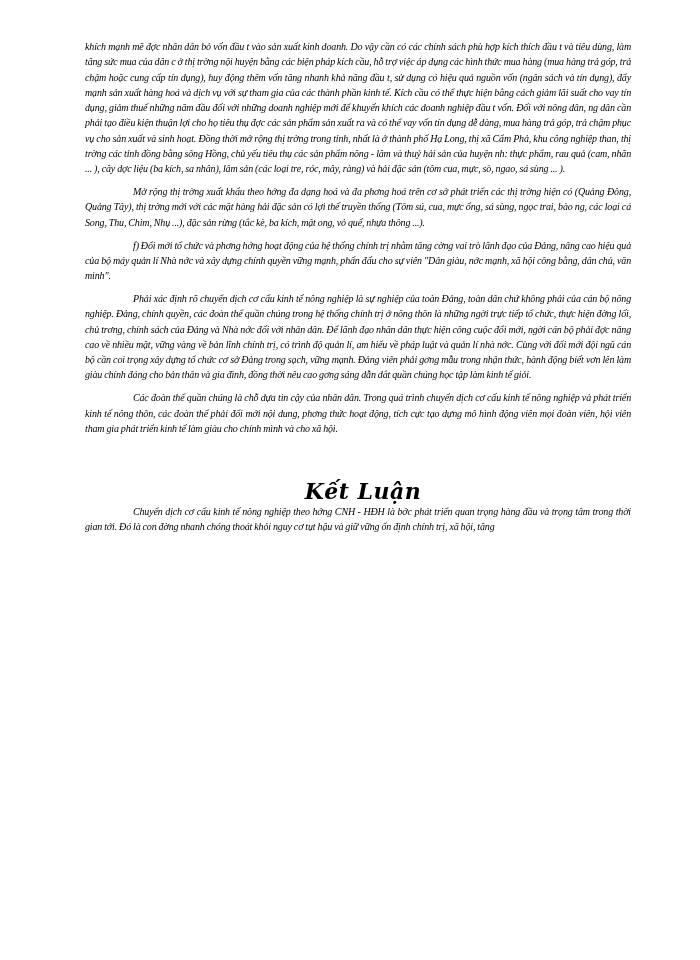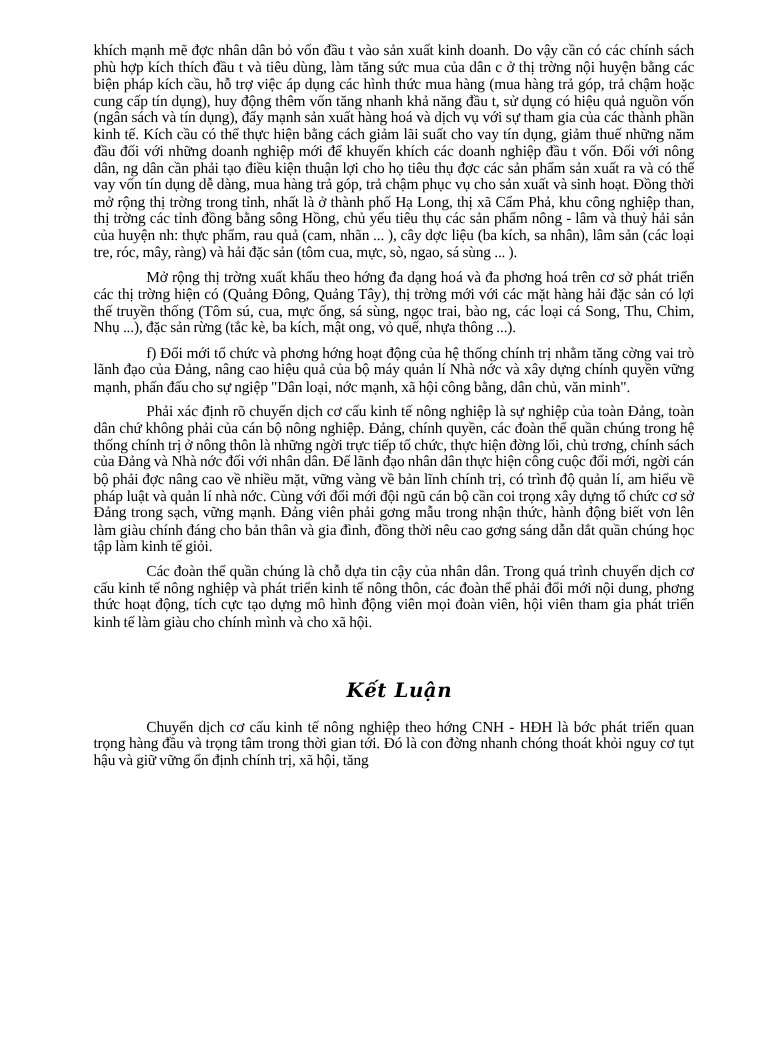--- a/index.html
+++ b/index.html
@@ -15,51 +15,52 @@
       font-family: "Liberation Serif", "DejaVu Serif", serif;
       color: #000000;
     }
     .page {
       position: absolute;
       left: 85px;
       top: 39px;
       width: 546px;
     }
     .para {
-      font-size: 14px;
+      font-size: 10px;
       line-height: 15.3px;
       text-align: justify;
       margin: 0 0 7.5px 0;
       letter-spacing: -0.15px;
       word-spacing: -0.3px;
+      font-style: italic;
     }
     .para.indent {
       text-indent: 48px;
     }
     .heading {
       font-family: "DejaVu Serif", "Liberation Serif", serif;
       font-style: italic;
       font-weight: bold;
-      font-size: 18px;
+      font-size: 22px;
       line-height: 26px;
       text-align: center;
       margin: 42px 0 0 0;
       padding-left: 10px;
       letter-spacing: 0.5px;
     }
     .para.after-heading {
-      margin-top: 12px;
+      margin-top: 0;
     }
   </style>
 </head>
 <body>
 
 <div class="page">
   <p class="para">khích mạnh mẽ đợc  nhân dân bỏ vốn đầu t  vào sản xuất kinh doanh. Do vậy cần có các chính sách phù hợp kích thích đầu t  và tiêu dùng, làm tăng sức mua của dân c  ở thị trờng  nội huyện bằng các biện pháp kích cầu, hỗ trợ việc áp dụng các hình thức mua hàng (mua hàng trả góp, trả chậm hoặc cung cấp tín dụng), huy động thêm vốn tăng nhanh khả năng đầu t,  sử dụng có hiệu quả nguồn vốn (ngân sách và tín dụng), đẩy mạnh sản xuất hàng hoá và dịch vụ với sự tham gia của các thành phần kinh tế. Kích cầu có thể thực hiện bằng cách giảm lãi suất cho vay tín dụng, giảm thuế những năm đầu đối với những doanh nghiệp mới để khuyến khích các doanh nghiệp đầu t  vốn. Đối với nông dân, ng  dân cần phải tạo điều kiện thuận lợi cho họ tiêu thụ đợc  các sản phẩm sản xuất ra và có thể vay vốn tín dụng dễ dàng, mua hàng trả góp, trả chậm phục vụ cho sản xuất và sinh hoạt. Đồng thời mở rộng thị trờng  trong tỉnh, nhất là ở thành phố Hạ Long, thị xã Cẩm Phả, khu công nghiệp than, thị trờng  các tỉnh đồng bằng sông Hồng, chủ yếu tiêu thụ các sản phẩm nông - lâm và thuỷ hải sản của huyện nh:  thực phẩm, rau quả (cam, nhãn ... ), cây dợc  liệu (ba kích, sa nhân), lâm sản (các loại tre, róc, mây, ràng) và hải đặc sản (tôm cua, mực, sò, ngao, sá sùng ... ).</p>
   <p class="para indent">Mở rộng thị trờng  xuất khẩu theo hớng  đa dạng hoá và đa phơng  hoá trên cơ sở phát triển các thị trờng  hiện có (Quảng Đông, Quảng Tây), thị trờng  mới với các mặt hàng hải đặc sản có lợi thế truyền thống (Tôm sú, cua, mực ống, sá sùng, ngọc trai, bào ng,  các loại cá Song, Thu, Chim, Nhụ ...), đặc sản rừng (tắc kè, ba kích, mật ong, vỏ quế, nhựa thông ...).</p>
-  <p class="para indent">f) Đổi mới tổ chức và phơng  hớng  hoạt động của hệ thống chính trị nhằm tăng cờng  vai trò lãnh đạo của Đảng, nâng cao hiệu quả của bộ máy quản lí Nhà nớc  và xây dựng chính quyền vững mạnh, phấn đấu cho sự ngiệp "Dân loại, nớc mạnh, xã hội công bằng, dân chủ, văn minh".</p>
+  <p class="para indent">f) Đổi mới tổ chức và phơng  hớng  hoạt động của hệ thống chính trị nhằm tăng cờng  vai trò lãnh đạo của Đảng, nâng cao hiệu quả của bộ máy quản lí Nhà nớc  và xây dựng chính quyền vững mạnh, phấn đấu cho sự viên "Dân giàu, nớc mạnh, xã hội công bằng, dân chủ, văn minh".</p>
   <p class="para indent">Phải xác định rõ chuyển dịch cơ cấu kinh tế nông nghiệp là sự nghiệp của toàn Đảng, toàn dân chứ không phải của cán bộ nông nghiệp. Đảng, chính quyền, các đoàn thể quần chúng trong hệ thống chính trị ở nông thôn là những ngời  trực tiếp tổ chức, thực hiện đờng  lối, chủ trơng,  chính sách của Đảng và Nhà nớc đối với nhân dân. Để lãnh đạo nhân dân thực hiện công cuộc đổi mới, ngời  cán bộ phải đợc  nâng cao về nhiều mặt, vững vàng về bản lĩnh chính trị, có trình độ quản lí, am hiểu về pháp luật và quản lí nhà nớc.  Cùng với đổi mới đội ngũ cán bộ cần coi trọng xây dựng tổ chức cơ sở Đảng trong sạch, vững mạnh. Đảng viên phải gơng  mẫu trong nhận thức, hành động biết vơn  lên làm giàu chính đáng cho bản thân và gia đình, đồng thời nêu cao gơng  sáng dẫn dắt quần chúng học tập làm kinh tế giỏi.</p>
   <p class="para indent">Các đoàn thể quần chúng là chỗ dựa tin cậy của nhân dân. Trong quá trình chuyển dịch cơ cấu kinh tế nông nghiệp và phát triển kinh tế nông thôn, các đoàn thể phải đổi mới nội dung, phơng  thức hoạt động, tích cực tạo dựng mô hình động viên mọi đoàn viên, hội viên tham gia phát triển kinh tế làm giàu cho chính mình và cho xã hội.</p>
 
   <h2 class="heading">Kết Luận</h2>
 
   <p class="para indent after-heading">Chuyển dịch cơ cấu kinh tế nông nghiệp theo hớng  CNH - HĐH là bớc phát triển quan trọng hàng đầu và trọng tâm trong thời gian tới. Đó là con đờng nhanh chóng thoát khỏi nguy cơ tụt hậu và giữ vững ổn định chính trị, xã hội, tăng</p>
 </div>
 
 </body></html>

